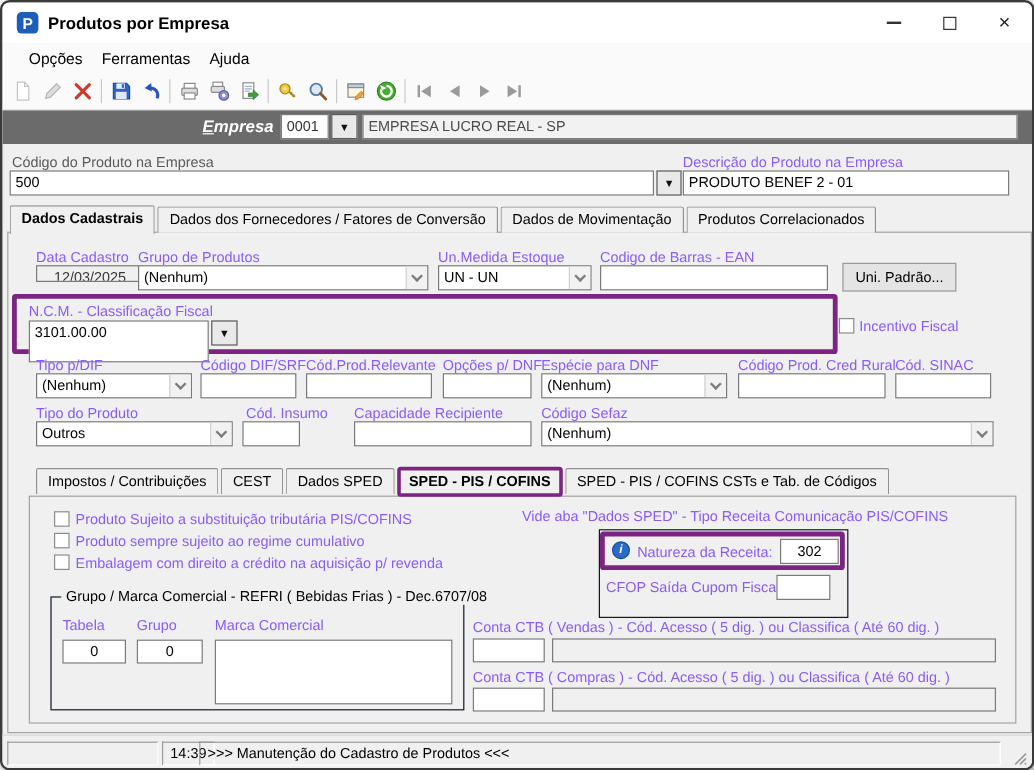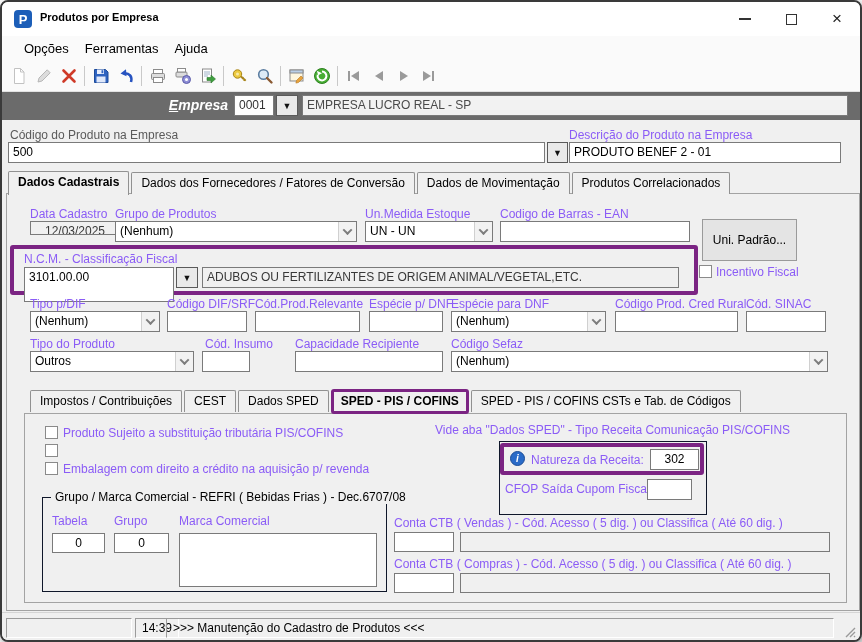--- a/index.html
+++ b/index.html
@@ -26,21 +26,21 @@
   .dropbtn{position:absolute;background:#e9e9e9;border:1px solid #5a5a5a;display:flex;
     align-items:center;justify-content:center;font-size:9px;color:#111;cursor:default;}
   .btn{position:absolute;background:#e4e4e4;border:1px solid #9a9a9a;font-size:12px;color:#000;
     display:flex;align-items:center;justify-content:center;}
   .cbox{position:absolute;width:13px;height:13px;background:#fff;border:1px solid #8a8a8a;}
   .gb{position:absolute;border:1px solid #0f172a;}
   .gb .legend{position:absolute;top:-8px;left:8px;background:var(--bg);padding:0 4px;font-size:12px;white-space:nowrap;}
   .hl{position:absolute;border:4px solid var(--purple);border-radius:3px;}
   
   .titlebar{position:absolute;left:0;top:0;right:0;height:34px;background:#fff;}
-  .title-text{position:absolute;left:38px;top:9px;font-size:11px;font-weight:bold;color:#000;text-align:right;}
+  .title-text{position:absolute;left:38px;top:9px;font-size:14px;font-weight:bold;color:#000;text-align:right;}
   .appicon{position:absolute;left:12px;top:8px;width:18px;height:18px;background:#1c5eb8;border-radius:4px;
     color:#fff;font-weight:bold;font-size:13px;display:flex;align-items:center;justify-content:center;}
   .wbtn{position:absolute;top:0;width:46px;height:34px;display:flex;align-items:center;justify-content:center;color:#222;}
   
   .menubar{position:absolute;left:0;top:34px;right:0;height:24px;background:#fafafa;display:flex;
     align-items:center;padding-left:22px;gap:16px;}
   .menuitem{font-size:13px;color:#000;}
   .toolbar{position:absolute;left:0;top:58px;right:0;height:32px;background:#fafafa;display:flex;
     align-items:center;padding-left:4px;border-bottom:1px solid #e2e2e2;}
   .tbtn{width:25px;height:25px;display:flex;align-items:center;justify-content:center;}
@@ -231,43 +231,42 @@
   <div class="combo" style="left:363px;top:219px;width:128px;height:21px;">
     <span>UN - UN</span>
     <span class="combo-btn">
         <span class="chev"></span>
       </span>
   </div>
 
   <div class="lbl" style="left:498px;top:205px;">Codigo de Barras - EAN</div>
   <div class="field" style="left:498px;top:219px;width:190px;height:21px;"></div>
 
-  <div class="btn" style="left:700px;top:217px;width:95px;height:42px;">Uni. Padrão...</div>
+  <div class="btn" style="left:700px;top:217px;width:95px;height:24px;">Uni. Padrão...</div>
 
   <div class="hl" style="left:8px;top:243px;width:688px;height:50px;"></div>
   <div class="lbl" style="left:22px;top:250px;">N.C.M. - Classificação Fiscal</div>
   <div class="field" style="left:22px;top:265px;width:150px;height:35px;">3101.00.00</div>
   <div class="dropbtn" style="left:174px;top:265px;width:22px;height:21px;">▼</div>
-  <div class="field ro" style="left:200px;top:265px;width:477px;height:21px;">ADUBOS OU FERTILIZANTES DE ORIGEM ANIMAL/VEGETAL,ETC.</div>
 
   <div class="cbox" style="left:697px;top:263px;"></div>
   <div class="lbl" style="left:714px;top:263px;">Incentivo Fiscal</div>
 
   <div class="lbl" style="left:28px;top:295px;">Tipo p/DIF</div>
   <div class="combo" style="left:28px;top:309px;width:130px;height:21px;">
     <span>(Nenhum)</span>
     <span class="combo-btn">
         <span class="chev"></span>
       </span>
   </div>
   <div class="lbl" style="left:165px;top:295px;">Código DIF/SRF</div>
   <div class="field" style="left:165px;top:309px;width:80px;height:21px;"></div>
   <div class="lbl" style="left:253px;top:295px;">Cód.Prod.Relevante</div>
   <div class="field" style="left:253px;top:309px;width:105px;height:21px;"></div>
-  <div class="lbl" style="left:367px;top:295px;">Espécie p/ DNF</div>
+  <div class="lbl" style="left:367px;top:295px;">Opções p/ DNF</div>
   <div class="field" style="left:367px;top:309px;width:74px;height:21px;"></div>
   <div class="lbl" style="left:449px;top:295px;">Espécie para DNF</div>
   <div class="combo" style="left:449px;top:309px;width:155px;height:21px;">
     <span>(Nenhum)</span>
     <span class="combo-btn">
         <span class="chev"></span>
       </span>
   </div>
   <div class="lbl" style="left:613px;top:295px;">Código Prod. Cred Rural</div>
   <div class="field" style="left:613px;top:309px;width:123px;height:21px;"></div>
@@ -298,20 +297,21 @@
     <div class="tab">CEST</div>
     <div class="tab">Dados SPED</div>
     <div class="tab active-purple">SPED - PIS / COFINS</div>
     <div class="tab">SPED - PIS / COFINS CSTs e Tab. de Códigos</div>
   </div>
   <div class="panel" style="left:22px;top:411px;width:823px;height:190px;"></div>
 
   <div class="cbox" style="left:43px;top:424px;"></div>
   <div class="lbl" style="left:61px;top:424px;">Produto Sujeito a substituição tributária PIS/COFINS</div>
   <div class="cbox" style="left:43px;top:442px;"></div>
+  <div class="lbl" style="left:61px;top:442px;">Produto sempre sujeito ao regime cumulativo</div>
   <div class="cbox" style="left:43px;top:460px;"></div>
   <div class="lbl" style="left:61px;top:460px;">Embalagem com direito a crédito na aquisição p/ revenda</div>
 
   <div class="lbl" style="left:433px;top:421px;">Vide aba "Dados SPED" - Tipo Receita Comunicação PIS/COFINS</div>
   <div class="gb" style="left:497px;top:439px;width:208px;height:74px;"></div>
   <div class="hl" style="left:498px;top:441px;width:204px;height:32px;"></div>
   <div class="info-icon" style="left:508px;top:449px;">i</div>
   <div class="lbl" style="left:529px;top:451px;">Natureza da Receita:</div>
   <div class="field" style="left:648px;top:447px;width:49px;height:21px;text-align:center;">302</div>
   <div class="lbl" style="left:503px;top:480px;">CFOP Saída Cupom Fiscal:</div>

